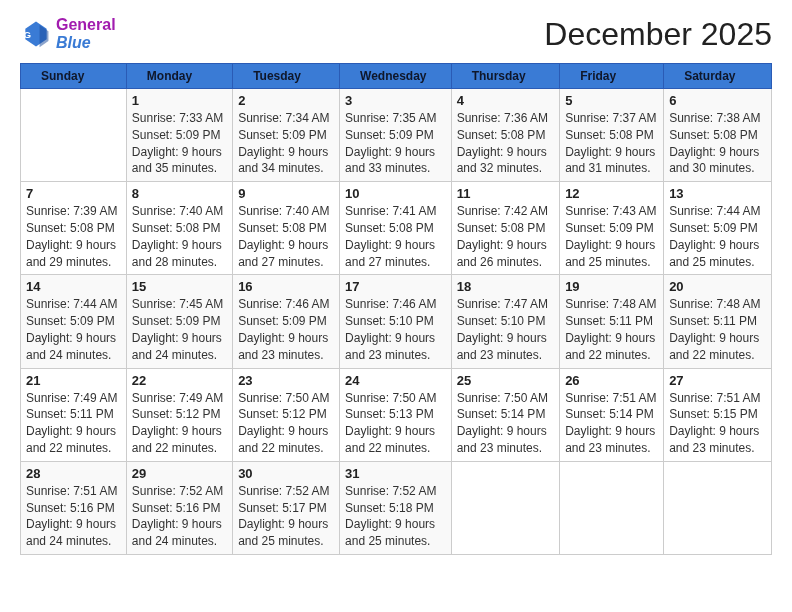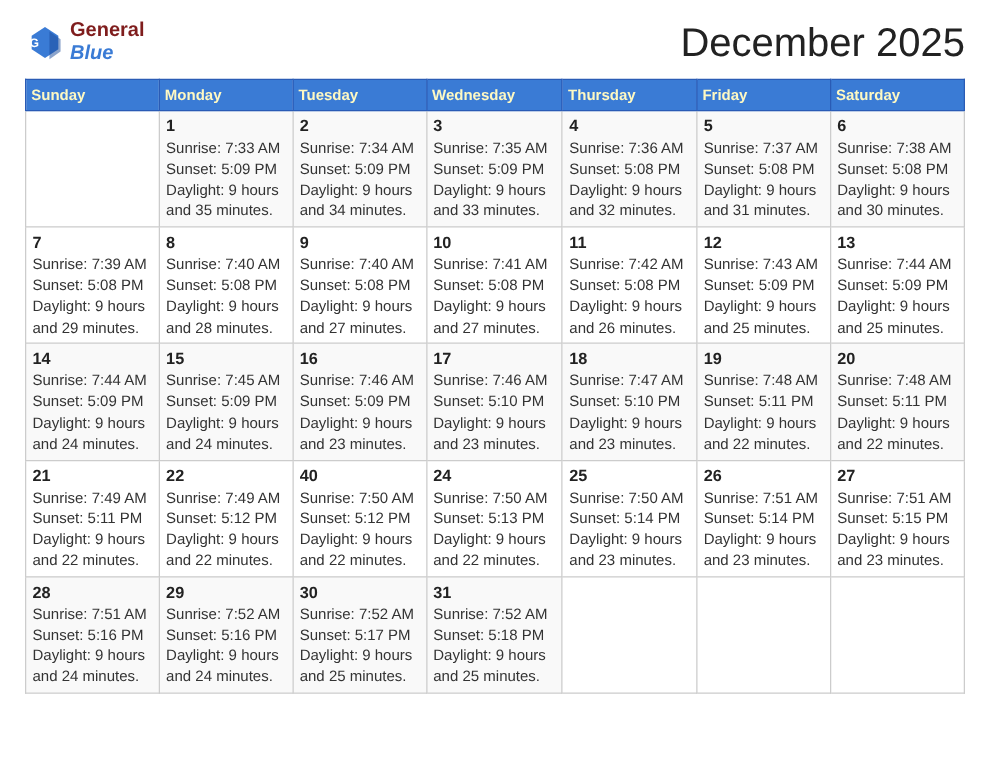--- a/index.html
+++ b/index.html
@@ -28,21 +28,21 @@
       gap: 4px;
     }
     .logo-text {
       display: flex;
       flex-direction: column;
       line-height: 1.1;
     }
     .logo-general {
       font-size: 16px;
       font-weight: bold;
-      color: #7f1d1d;
+      color: #a21caf;
     }
     .logo-blue {
       font-size: 16px;
       font-weight: bold;
       color: #3a7bd5;
       font-style: italic;
     }
     .logo-icon {
       width: 32px;
       height: 32px;
@@ -59,22 +59,22 @@
       font-size: 14px;
       color: #444;
     }
     .calendar {
       width: 100%;
       border-collapse: collapse;
       font-size: 10.5px;
     }
     .calendar thead tr th {
       background: #3a7bd5;
-      color: #fef9c3;
-      padding: 5px 4px;
+      color: #0f172a;
+      padding: 5px 20px;
       text-align: left;
       font-size: 12px;
       font-weight: bold;
       border: 1px solid #2a5bb5;
     }
     .calendar tbody tr td {
       border: 1px solid #ccc;
       padding: 4px 5px;
       vertical-align: top;
       width: 113px;
@@ -227,21 +227,21 @@
         <tr>
           <td>
             <span class="day-number">21</span>
             <div class="day-info">Sunrise: 7:49 AM<br>Sunset: 5:11 PM<br>Daylight: 9 hours<br>and 22 minutes.</div>
           </td>
           <td>
             <span class="day-number">22</span>
             <div class="day-info">Sunrise: 7:49 AM<br>Sunset: 5:12 PM<br>Daylight: 9 hours<br>and 22 minutes.</div>
           </td>
           <td>
-            <span class="day-number">40</span>
+            <span class="day-number">23</span>
             <div class="day-info">Sunrise: 7:50 AM<br>Sunset: 5:12 PM<br>Daylight: 9 hours<br>and 22 minutes.</div>
           </td>
           <td>
             <span class="day-number">24</span>
             <div class="day-info">Sunrise: 7:50 AM<br>Sunset: 5:13 PM<br>Daylight: 9 hours<br>and 22 minutes.</div>
           </td>
           <td>
             <span class="day-number">25</span>
             <div class="day-info">Sunrise: 7:50 AM<br>Sunset: 5:14 PM<br>Daylight: 9 hours<br>and 23 minutes.</div>
           </td>

